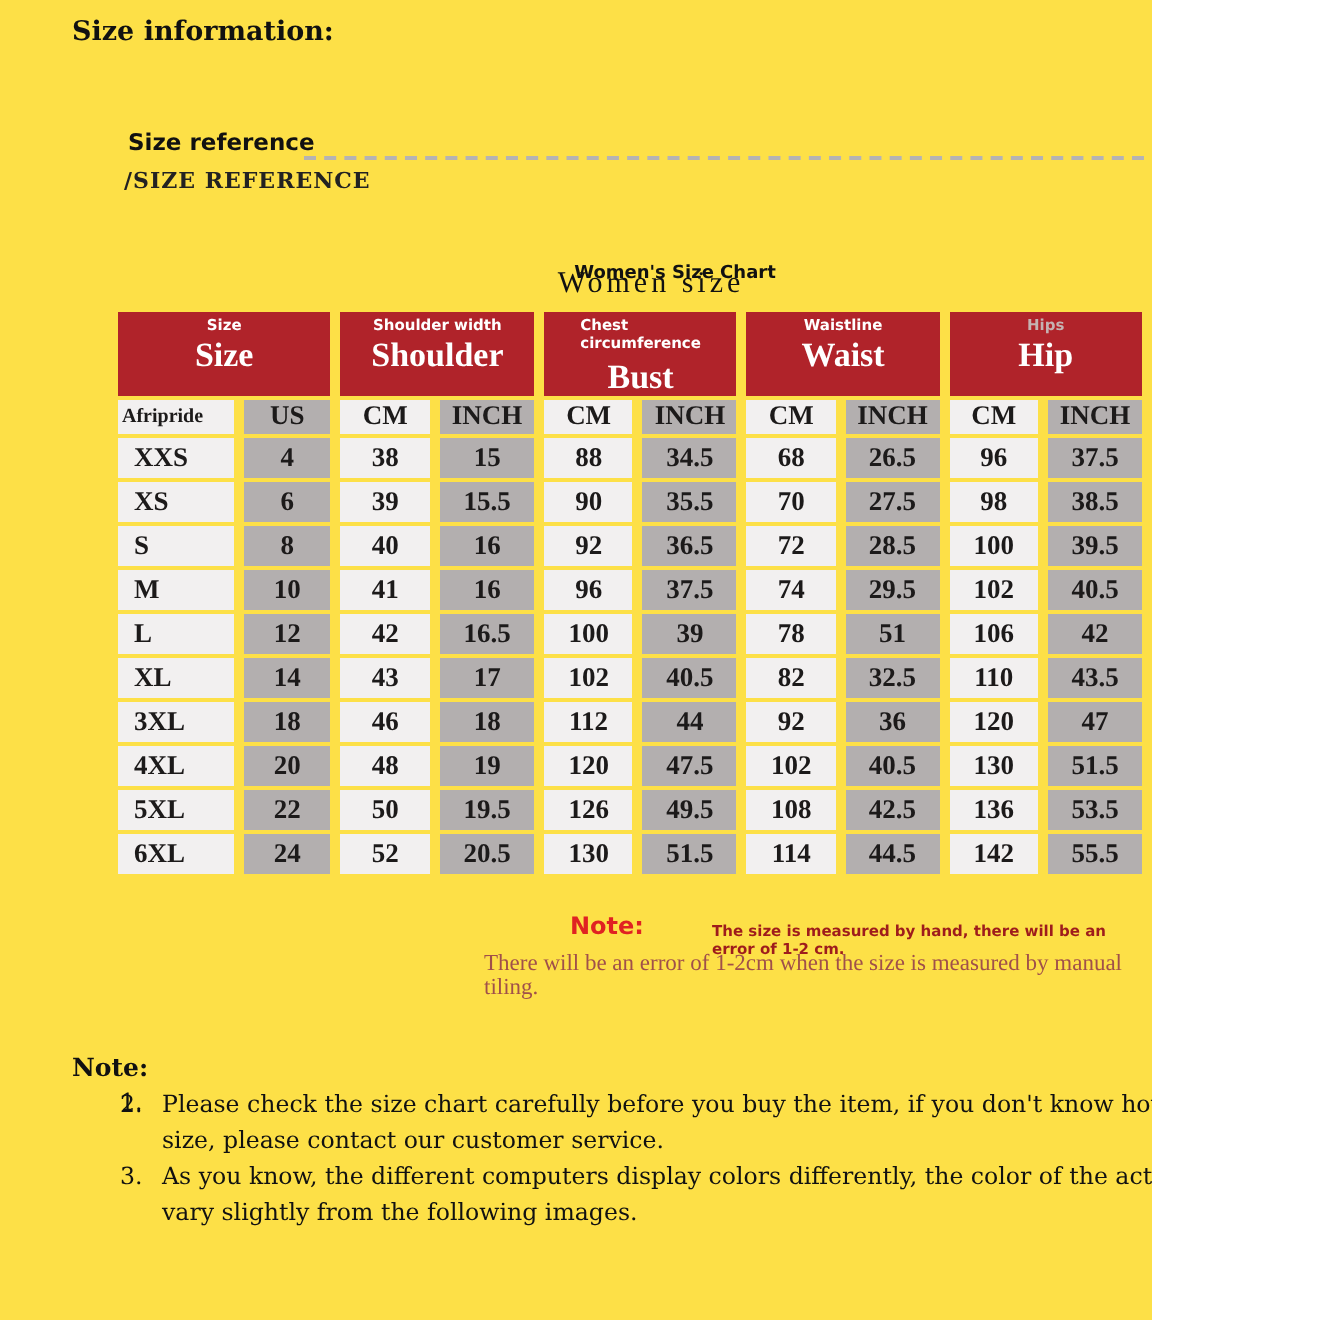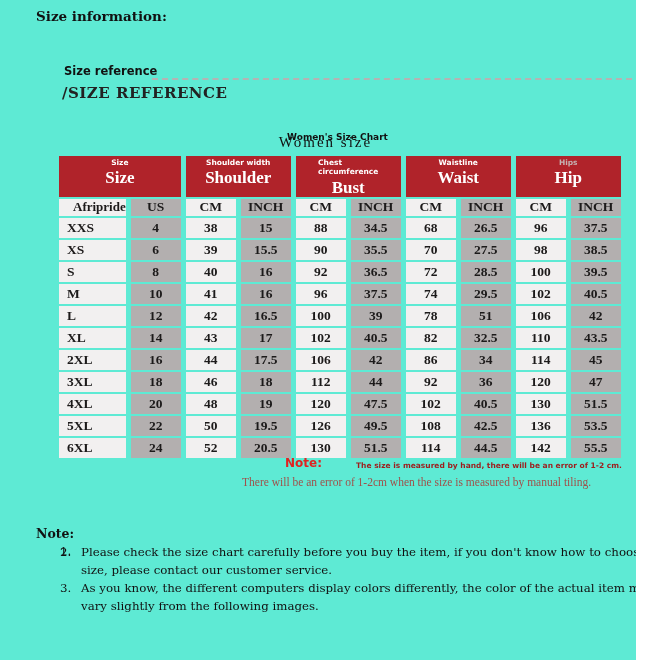--- a/index.html
+++ b/index.html
@@ -1,20 +1,20 @@
 <!DOCTYPE html>
 <html><head>
 <meta charset="utf-8">
 <style>
   * { margin:0; padding:0; box-sizing:border-box; }
   html,body { background:#ffffff; }
   .page {
     position:relative;
-    width:636px; height:660px;
-    background:#5eead4;
+    width:576px; height:660px;
+    background:#fde047;
     overflow:hidden;
     font-family:"Liberation Serif", serif;
     color:#1c1a1a;
   }
   .page-title {
     position:absolute; left:36px; top:8px;
     font-family:"DejaVu Serif", serif;
     font-weight:bold; font-size:13.5px; color:#111;
   }
   .ref-small {
@@ -22,21 +22,21 @@
     font-family:"DejaVu Sans", sans-serif;
     font-weight:bold; font-size:11.5px; color:#111;
   }
   .ref-dash {
     position:absolute; left:152px; right:4px; top:78px;
     border-top:2px dashed #b5b3b3;
   }
   .ref-big {
     position:absolute; left:62px; top:84px;
     font-family:"DejaVu Serif", serif;
-    font-weight:bold; font-size:15px; letter-spacing:0.5px; color:#222;
+    font-weight:bold; font-size:11px; letter-spacing:0.5px; color:#222;
   }
   .chart-pretitle {
     position:absolute; left:54px; top:132px; width:567px;
     text-align:center;
     font-family:"DejaVu Sans", sans-serif;
     font-weight:bold; font-size:9px; color:#111;
   }
   .chart-title {
     position:absolute; left:42px; top:134px; width:567px;
     text-align:center;
@@ -69,30 +69,30 @@
   }
   .unit-cell, .data-cell {
     font-weight:bold; font-size:13.5px;
     text-align:center; color:#1c1a1a;
   }
   .unit-cell { height:17px; }
   .data-cell { height:20px; }
   .cell-light { background:#f2f0f0; }
   .cell-gray  { background:#b3afaf; }
   .row-label  { text-align:left; padding-left:8px;margin-top:23px; }
-  .unit-first { text-align:left; padding-left:14px; font-size:13px; }
+  .unit-first { text-align:left; padding-left:2px; font-size:10px; }
   .tnote-label {
     position:absolute; left:285px; top:456px;
     font-family:"DejaVu Sans", sans-serif;
     font-weight:bold; font-size:12px; color:#e02222;
   }
   .tnote-text {
     position:absolute; left:356px; top:461px;
     font-family:"DejaVu Sans", sans-serif;
-    font-weight:bold; font-size:7.5px; color:#9e1c1c;text-align:center;
+    font-weight:bold; font-size:7.5px; color:#9e1c1c;
   }
   .tnote-subtext {
     position:absolute; left:242px; top:476px;
     font-family:"Liberation Serif", serif;
     font-size:11.5px; color:#a0504a;
   }
   .bottom-note-label {
     position:absolute; left:36px; top:526px;
     font-family:"DejaVu Serif", serif;
     font-weight:bold; font-size:12.5px; color:#111;
@@ -233,32 +233,20 @@
           <td class="data-cell cell-light">43</td>
           <td class="data-cell cell-gray">17</td>
           <td class="data-cell cell-light">102</td>
           <td class="data-cell cell-gray">40.5</td>
           <td class="data-cell cell-light">82</td>
           <td class="data-cell cell-gray">32.5</td>
           <td class="data-cell cell-light">110</td>
           <td class="data-cell cell-gray">43.5</td>
         </tr>
         <tr>
-          <td class="data-cell cell-light row-label">2XL</td>
-          <td class="data-cell cell-gray">16</td>
-          <td class="data-cell cell-light">44</td>
-          <td class="data-cell cell-gray">17.5</td>
-          <td class="data-cell cell-light">106</td>
-          <td class="data-cell cell-gray">42</td>
-          <td class="data-cell cell-light">86</td>
-          <td class="data-cell cell-gray">34</td>
-          <td class="data-cell cell-light">114</td>
-          <td class="data-cell cell-gray">45</td>
-        </tr>
-        <tr>
           <td class="data-cell cell-light row-label">3XL</td>
           <td class="data-cell cell-gray">18</td>
           <td class="data-cell cell-light">46</td>
           <td class="data-cell cell-gray">18</td>
           <td class="data-cell cell-light">112</td>
           <td class="data-cell cell-gray">44</td>
           <td class="data-cell cell-light">92</td>
           <td class="data-cell cell-gray">36</td>
           <td class="data-cell cell-light">120</td>
           <td class="data-cell cell-gray">47</td>

